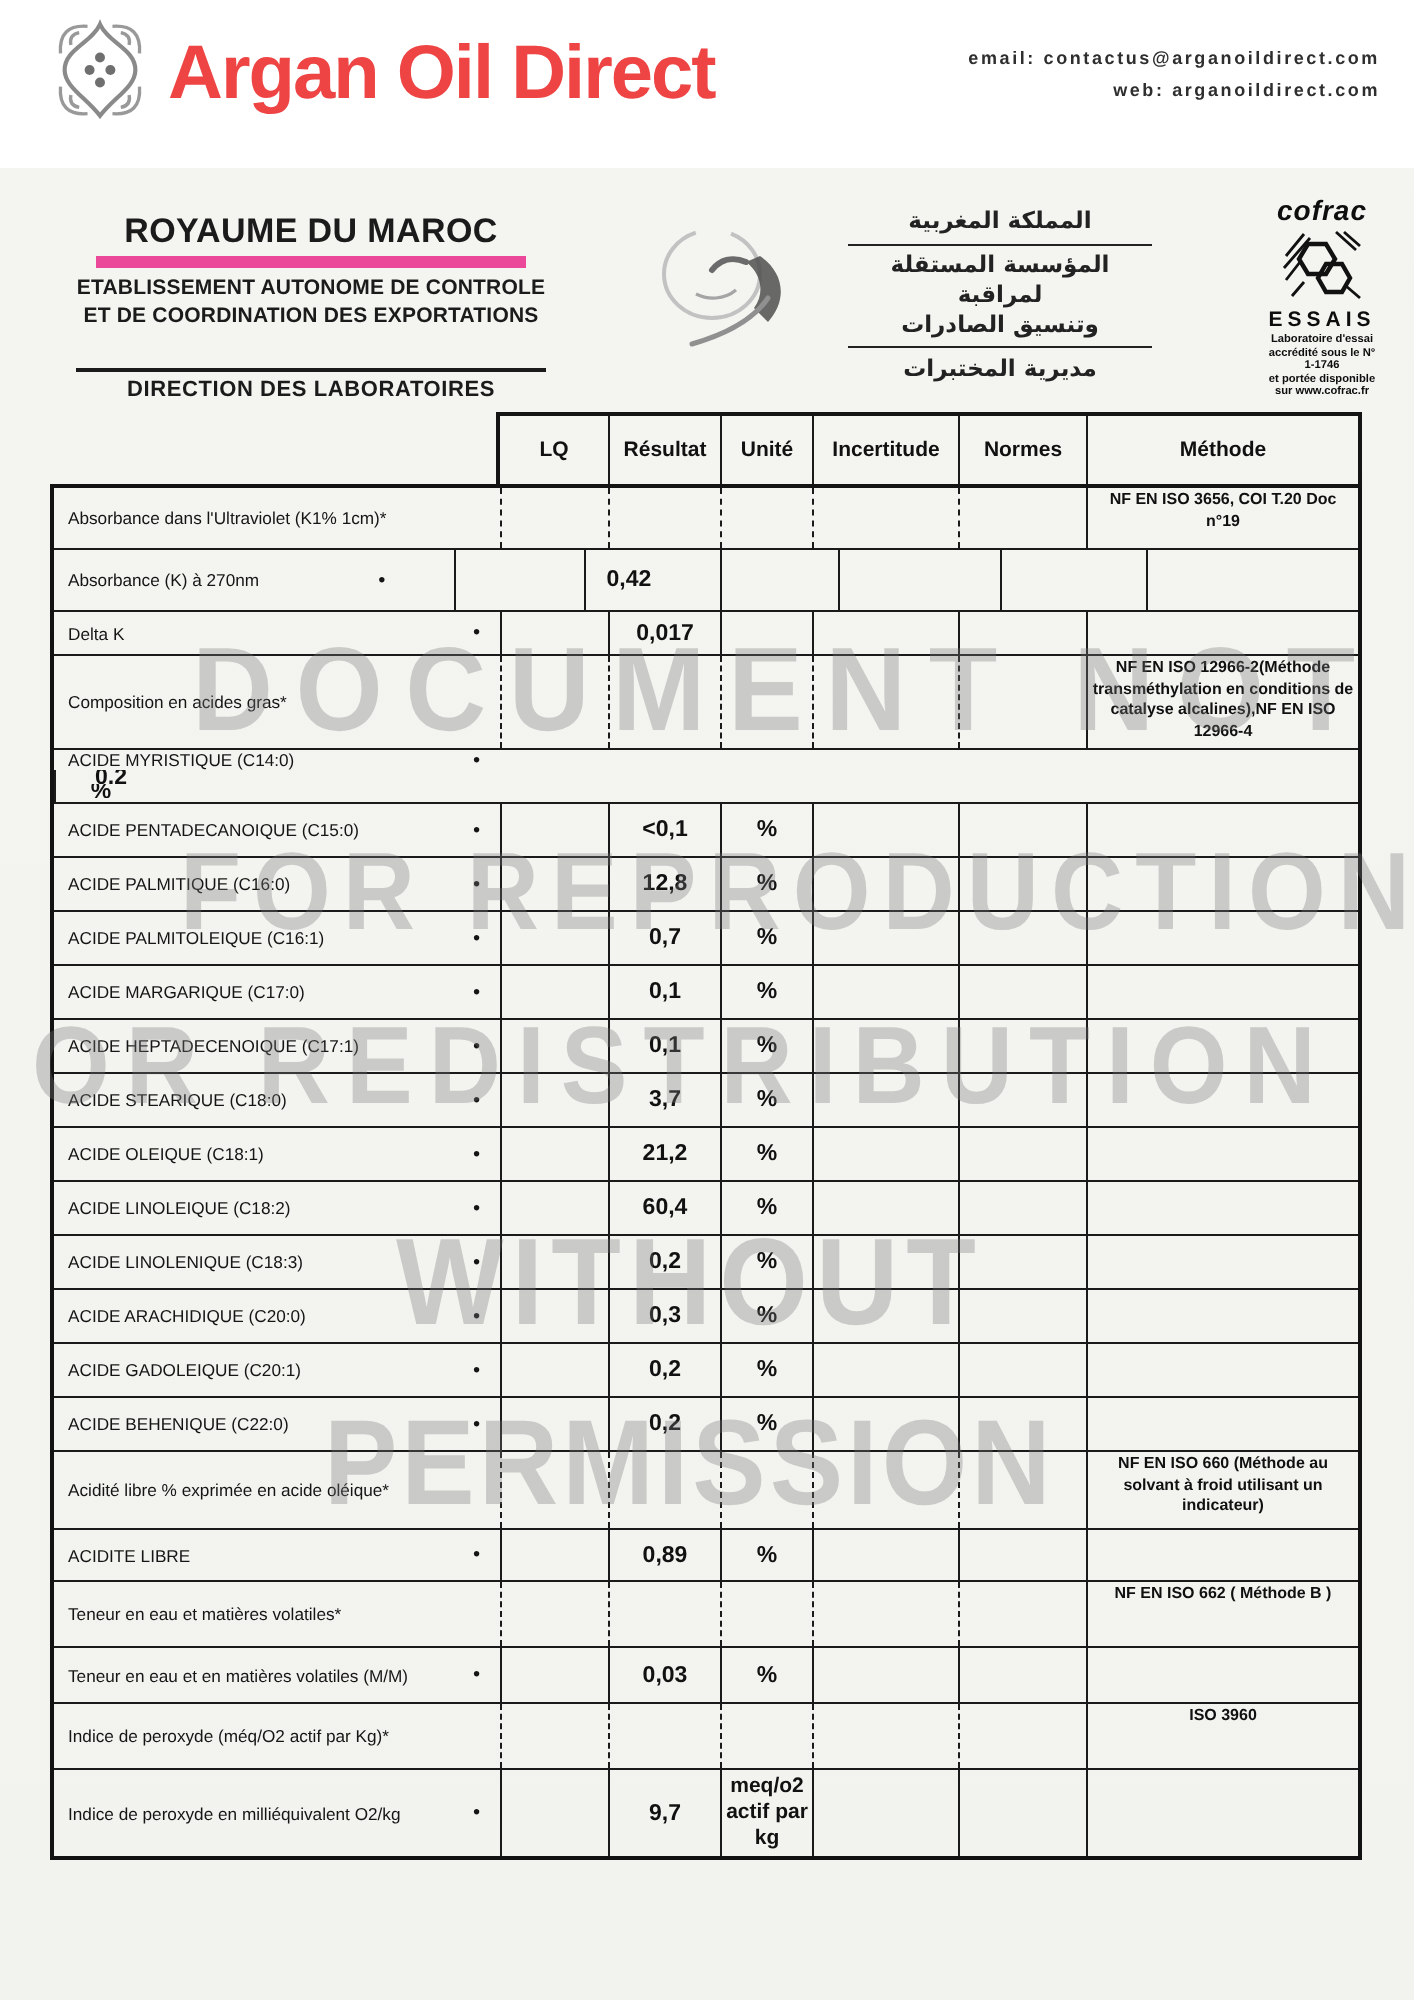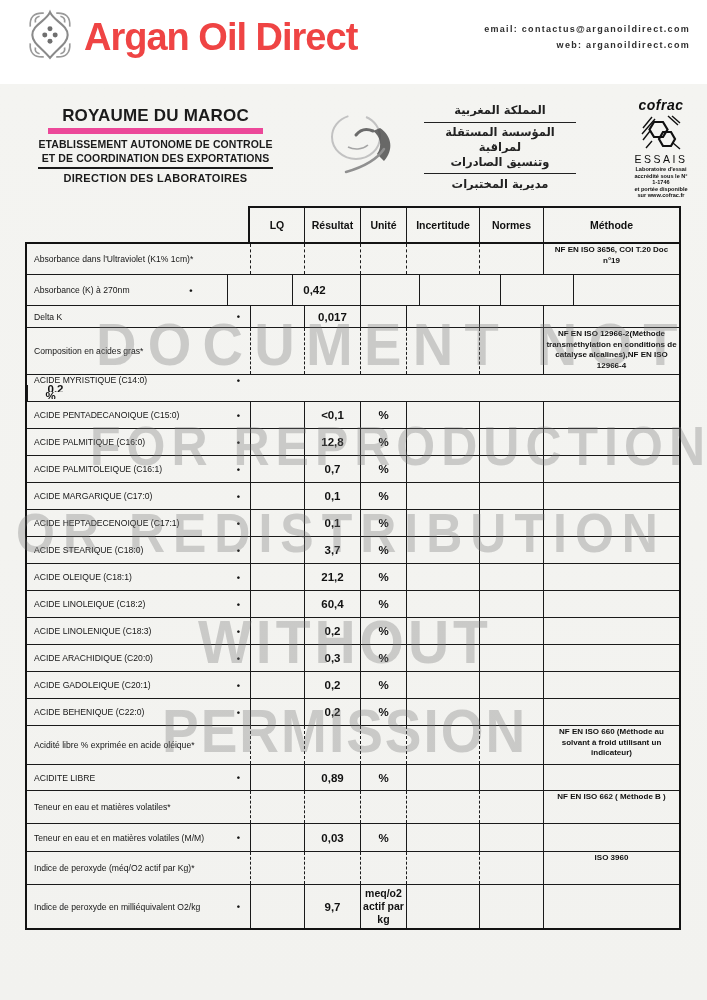--- a/index.html
+++ b/index.html
@@ -15,33 +15,33 @@
   .contact{position:absolute;right:17px;top:21px;text-align:right;font-size:9px;
            letter-spacing:1.3px;color:#2e2e2e;line-height:16px;font-weight:700;}
   
   .scan-bg{position:absolute;left:0;top:84px;width:707px;height:916px;
            background:linear-gradient(#f4f4f1,#f2f2ef);z-index:1;}
   .letterhead-fr{position:absolute;left:38px;top:106px;width:235px;text-align:center;
                  color:#1b1b1b;z-index:2;}
   .fr1{display:inline-block;font-size:17px;font-weight:700;padding:0 14px 2px;
        border-bottom:6px solid #ec4899;letter-spacing:.2px;}
   .fr2{font-size:10.5px;font-weight:700;margin-top:4px;letter-spacing:.1px;}
-  .fr3{font-size:10.5px;font-weight:700;padding-bottom:3px;border-bottom:2px solid #1b1b1b;
+  .fr3{font-size:10.5px;font-weight:700;padding-bottom:20px;border-bottom:2px solid #1b1b1b;
        margin-top:2px;letter-spacing:.1px;}
   .fr4{font-size:11px;font-weight:700;margin-top:3px;letter-spacing:.3px;}
   .scribble{position:absolute;left:318px;top:104px;z-index:2;}
   .letterhead-ar{position:absolute;left:424px;top:103px;width:152px;text-align:center;
                  direction:rtl;font-family:"DejaVu Sans",sans-serif;font-weight:700;
                  font-size:11.5px;color:#222;z-index:2;line-height:15px;}
   .ar1{border-bottom:1.5px solid #222;padding-bottom:4px;}
   .ar23{border-bottom:1.5px solid #222;padding:2px 0 3px;}
   .ar4{margin-top:3px;}
   .cofrac{position:absolute;left:617px;top:97px;width:88px;text-align:center;z-index:2;color:#0e0e0e;}
   .cofrac-name{font-size:14px;font-weight:700;letter-spacing:.5px;font-style:italic;}
-  .cofrac-essais{font-size:10.5px;font-weight:400;letter-spacing:2.5px;margin-top:-2px;}
+  .cofrac-essais{font-size:10.5px;font-weight:700;letter-spacing:2.5px;margin-top:-2px;}
   .cofrac-small{font-size:5.6px;line-height:6.6px;font-weight:700;margin-top:1px;}
   
   .doc-table{position:absolute;left:25px;top:206px;z-index:2;}
   .thead-row{margin-left:223px;display:inline-flex;border:2px solid #141414;height:34px;}
   .hcell{box-sizing:border-box;display:flex;align-items:center;justify-content:center;
          font-size:10.5px;font-weight:600;color:#111;border-left:1.8px solid #1a1a1a;}
   .hcell:first-child{border-left:none;}
   .tbody{border:2.5px solid #121212;width:652px;margin-top:-2px;}
   .row{display:flex;}
   .row + .row{border-top:1.9px solid #1a1a1a;}

